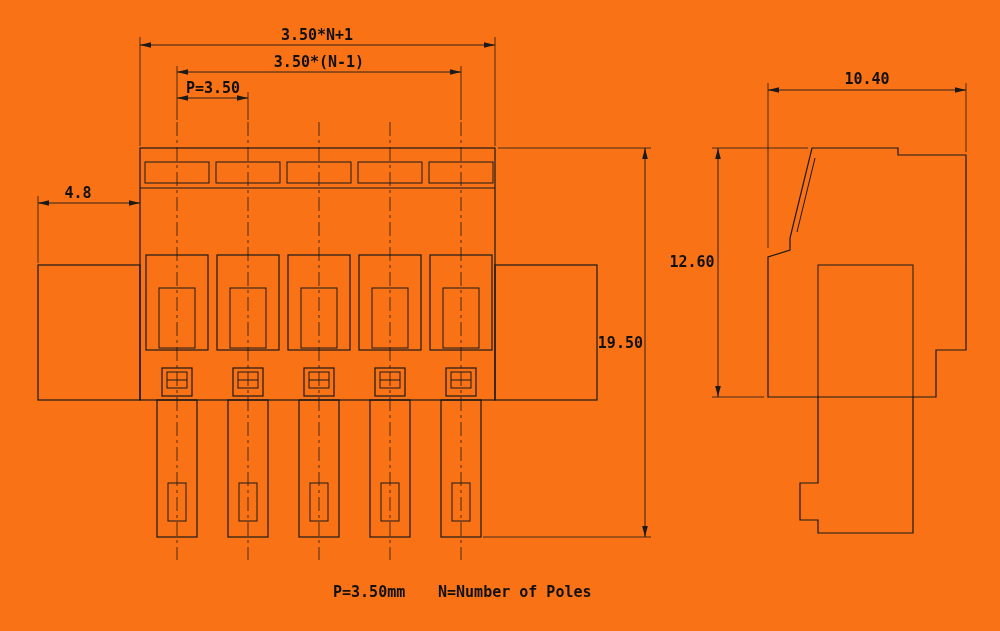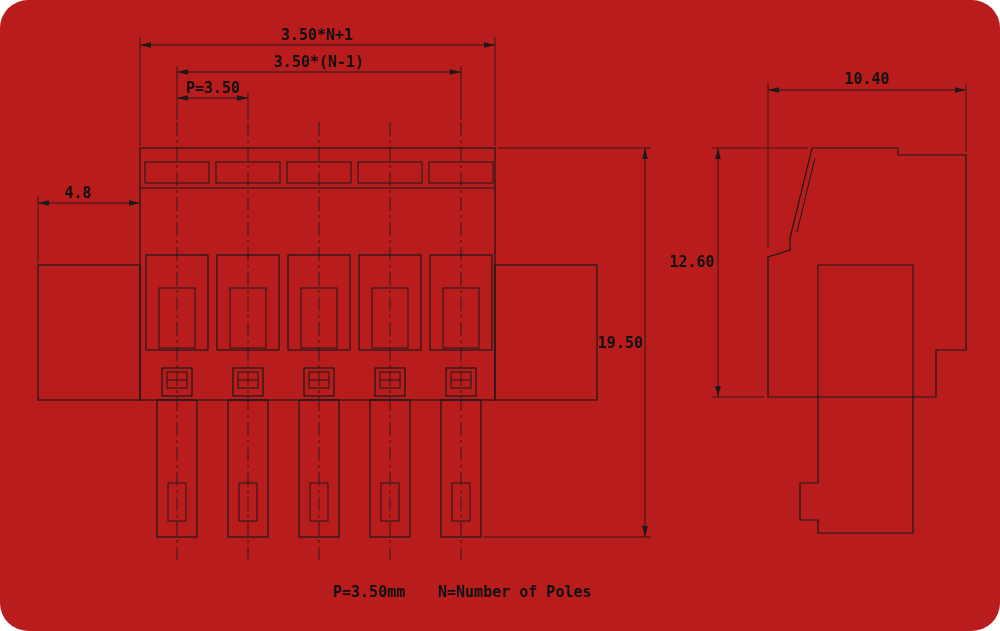--- a/index.html
+++ b/index.html
@@ -1,22 +1,21 @@
 <!DOCTYPE html>
 <html><head>
 <meta charset="utf-8">
 <style>
   html,body { margin:0; padding:0; background:#ffffff; }
   .canvas {
     position:relative;
     width:1000px; height:631px;
-    background:#b91c1c;
+    background:#f97316;
     font-family:"DejaVu Sans Mono", monospace;
     overflow:hidden;
-    border-radius:28px;
   }
   svg { display:block; }
   .outline   { fill:none; stroke:#1a1a1a; stroke-width:1.2; stroke-linejoin:miter; }
   .thin      { fill:none; stroke:#1a1a1a; stroke-width:1; }
   .dimline   { fill:none; stroke:#1a1a1a; stroke-width:0.9; }
   .extline   { fill:none; stroke:#1a1a1a; stroke-width:0.8; }
   .centerline{ fill:none; stroke:#1a1a1a; stroke-width:0.8; stroke-dasharray:14 4 3 4; }
   .dim-text  { font:700 15px "DejaVu Sans Mono", monospace; fill:#111111; }
   .note-text { font:700 15px "DejaVu Sans Mono", monospace; fill:#111111; }
 </style>

